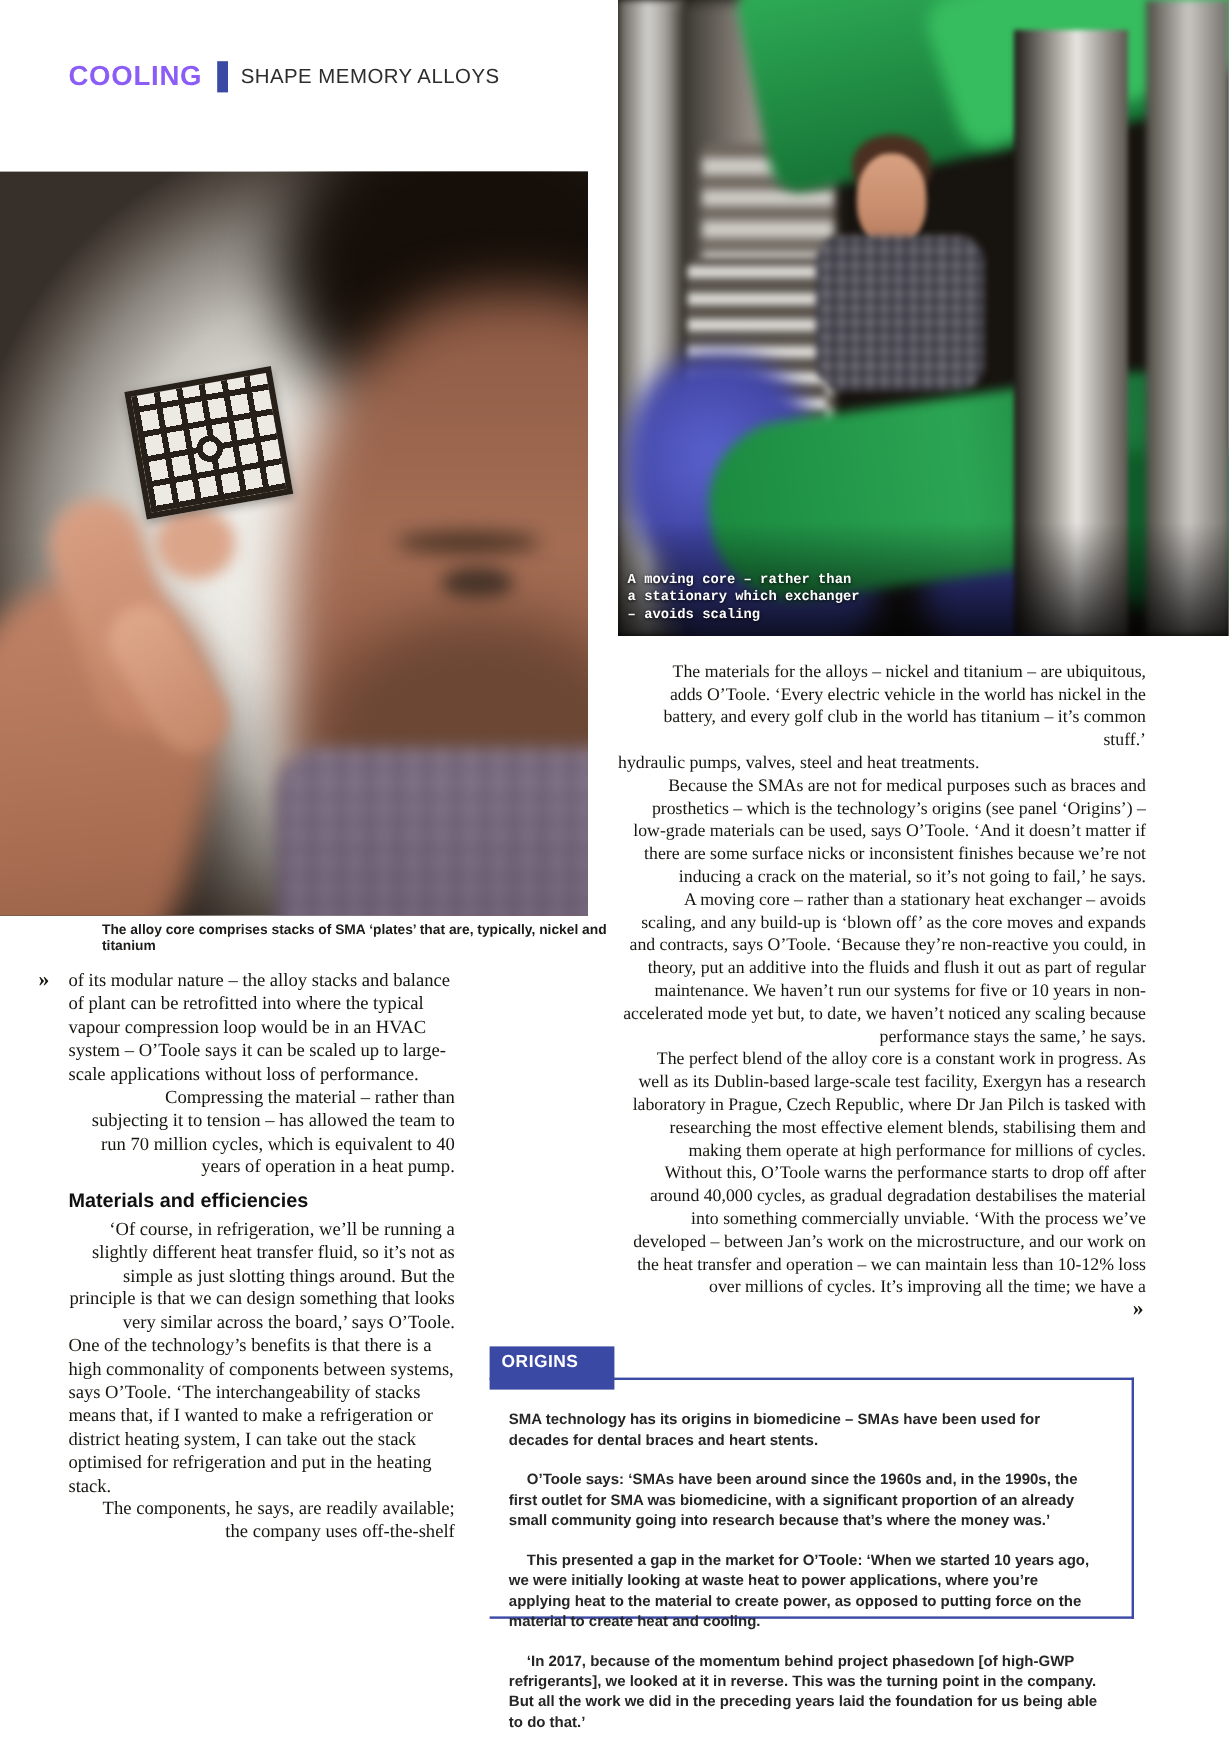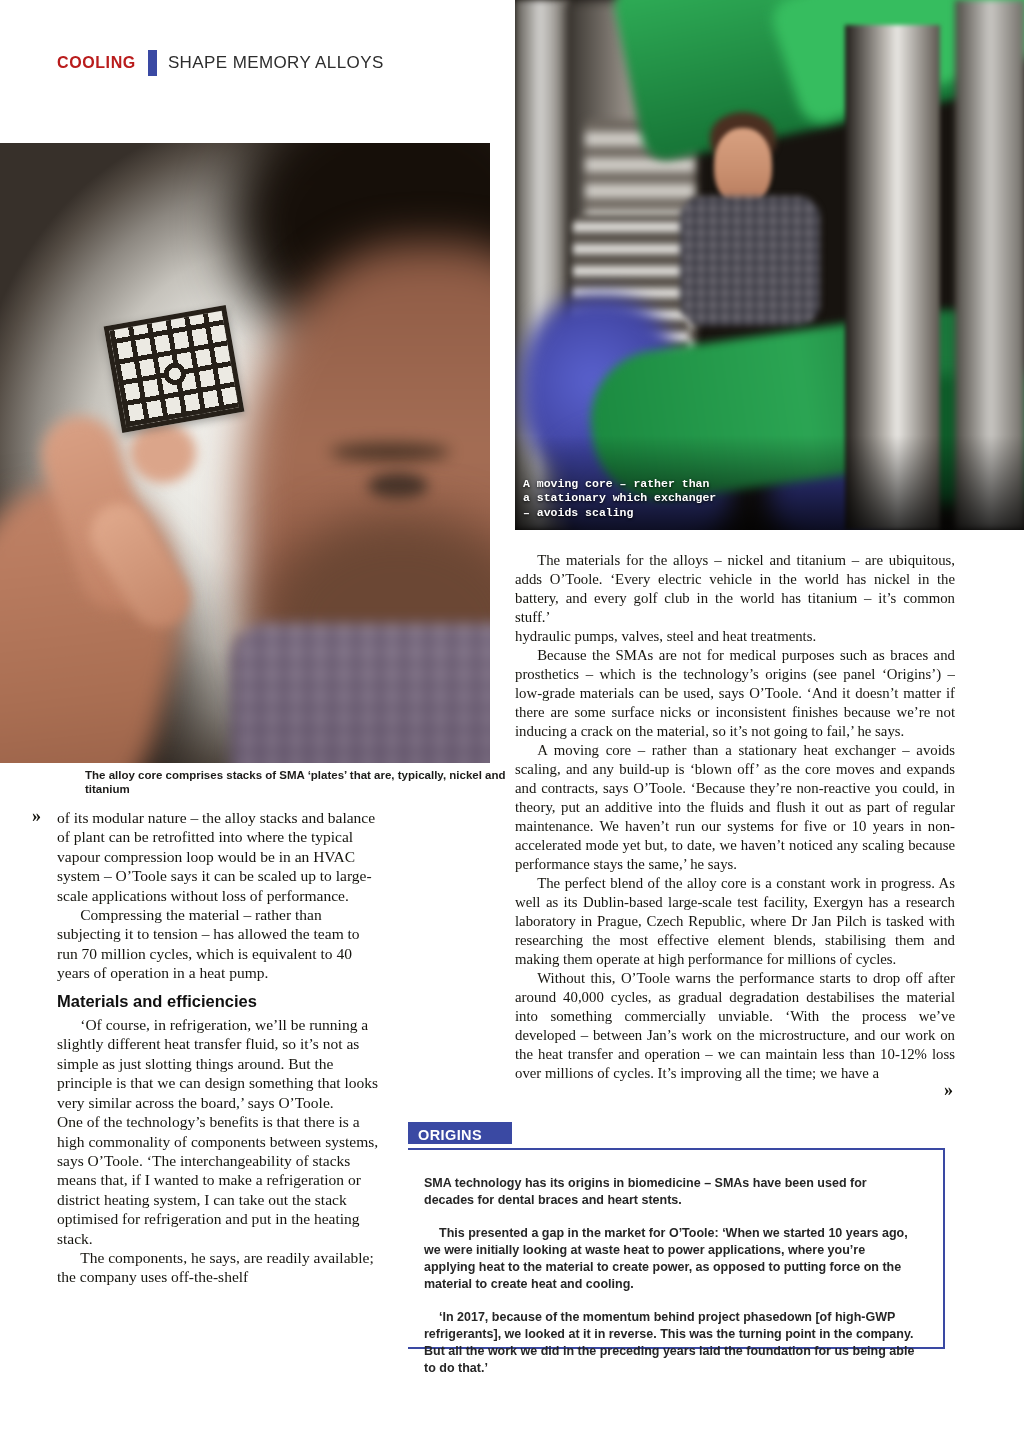--- a/index.html
+++ b/index.html
@@ -1,22 +1,22 @@
 <!DOCTYPE html>
 <html><head>
 <meta charset="utf-8">
 <style>
   html,body{margin:0;padding:0;background:#ffffff;}
   #page{position:relative;width:1024px;height:1448px;background:#fff;overflow:hidden;
         font-family:"Liberation Serif",serif;color:#16150f;}
 
   
   .header{position:absolute;left:57px;top:50px;display:flex;align-items:center;}
-  .header .section{font-family:"Liberation Sans",sans-serif;font-weight:bold;font-size:16px;
-                   letter-spacing:.6px;color:#b91c1c;}
+  .header .section{font-family:"Liberation Sans",sans-serif;font-weight:bold;font-size:23px;
+                   letter-spacing:.6px;color:#8b5cf6;}
   .header .bar{width:9px;height:26px;margin:0 11px 0 12px;}
   .header .topic{font-family:Liberation Sans, sans-serif;font-size:17px;color:#2d2d2d;letter-spacing:.4px;}
 
   
   .photo-left{position:absolute;left:0;top:143px;width:490px;height:620px;overflow:hidden;
     background:radial-gradient(ellipse 300px 340px at 55% 50%,
       #f7f6f2 0%, #ebeae5 35%, #c6c3bc 60%, #8c8780 78%, #554d45 92%, #37302a 100%);}
   .pl-darkcorner{position:absolute;left:-80px;bottom:-80px;width:260px;height:300px;
     background:#241d18;border-radius:50%;filter:blur(40px);}
   .pl-hair{position:absolute;right:-70px;top:-60px;width:330px;height:280px;background:#160f09;
@@ -111,26 +111,26 @@
   
   .marker{position:absolute;font-family:"Liberation Serif",serif;font-weight:bold;font-size:18px;color:#16150f;}
   .marker.start{left:32px;top:806px;}
   .marker.end{left:944px;top:1080px;}
 
   .col-left{position:absolute;left:57px;top:808px;width:322px;
     font-size:15.5px;line-height:19.4px;text-align:left;}
   .col-right{position:absolute;left:515px;top:551px;width:440px;
     font-size:14.8px;line-height:19px;text-align:justify;}
   .para{margin:0;}
-  .para.indent{text-indent:1.5em;}
+  .para.indent{text-indent:1.5em;text-align:right;}
   .subhead{font-family:"Liberation Sans",sans-serif;font-weight:bold;font-size:16.5px;
     color:#101010;margin:9px 0 4px 0;}
 
   
-  .origins-tab{position:absolute;left:408px;top:1122px;height:22px;min-width:104px;
+  .origins-tab{position:absolute;left:408px;top:1122px;height:36px;min-width:104px;
     background:#3a49a3;color:#fff;font-family:"Liberation Sans",sans-serif;font-weight:bold;
     font-size:14.5px;line-height:27px;padding:0 18px 0 10px;box-sizing:border-box;letter-spacing:.4px;}
   .origins-box{position:absolute;left:408px;top:1148px;width:537px;height:201px;box-sizing:border-box;
     border-top:2px solid #3a49a3;border-right:2px solid #3a49a3;border-bottom:2px solid #3a49a3;
     padding:9px 12px 0 0;}
   .origins-box .op{font-family:"Liberation Sans",sans-serif;font-weight:bold;font-size:12.5px;
     line-height:17px;color:#262626;margin:16px;}
   .origins-box .op.indent{text-indent:1.2em;}
 
   
@@ -210,20 +210,21 @@
     <p class="para">hydraulic pumps, valves, steel and heat treatments.</p>
     <p class="para indent">Because the SMAs are not for medical purposes such as braces and prosthetics – which is the technology’s origins (see panel ‘Origins’) – low-grade materials can be used, says O’Toole. ‘And it doesn’t matter if there are some surface nicks or inconsistent finishes because we’re not inducing a crack on the material, so it’s not going to fail,’ he says.</p>
     <p class="para indent">A moving core – rather than a stationary heat exchanger – avoids scaling, and any build-up is ‘blown off’ as the core moves and expands and contracts, says O’Toole. ‘Because they’re non-reactive you could, in theory, put an additive into the fluids and flush it out as part of regular maintenance. We haven’t run our systems for five or 10 years in non-accelerated mode yet but, to date, we haven’t noticed any scaling because performance stays the same,’ he says.</p>
     <p class="para indent">The perfect blend of the alloy core is a constant work in progress. As well as its Dublin-based large-scale test facility, Exergyn has a research laboratory in Prague, Czech Republic, where Dr Jan Pilch is tasked with researching the most effective element blends, stabilising them and making them operate at high performance for millions of cycles.</p>
     <p class="para indent">Without this, O’Toole warns the performance starts to drop off after around 40,000 cycles, as gradual degradation destabilises the material into something commercially unviable. ‘With the process we’ve developed – between Jan’s work on the microstructure, and our work on the heat transfer and operation – we can maintain less than 10-12% loss over millions of cycles. It’s improving all the time; we have a</p>
   </div>
 
   <div class="origins-tab">ORIGINS</div>
   <div class="origins-box">
     <p class="op">SMA technology has its origins in biomedicine – SMAs have been used for decades for dental braces and heart stents.</p>
+    <p class="op indent">O’Toole says: ‘SMAs have been around since the 1960s and, in the 1990s, the first outlet for SMA was biomedicine, with a significant proportion of an already small community going into research because that’s where the money was.’</p>
     <p class="op indent">This presented a gap in the market for O’Toole: ‘When we started 10 years ago, we were initially looking at waste heat to power applications, where you’re applying heat to the material to create power, as opposed to putting force on the material to create heat and cooling.</p>
     <p class="op indent">‘In 2017, because of the momentum behind project phasedown [of high-GWP refrigerants], we looked at it in reverse. This was the turning point in the company. But all the work we did in the preceding years laid the foundation for us being able to do that.’</p>
   </div>
 
   <div class="footer">
     <span class="pageno">68</span>
     <span class="issue">September 2021</span>
     <span class="site">www.cibsejournal.com</span>
   </div>
 

